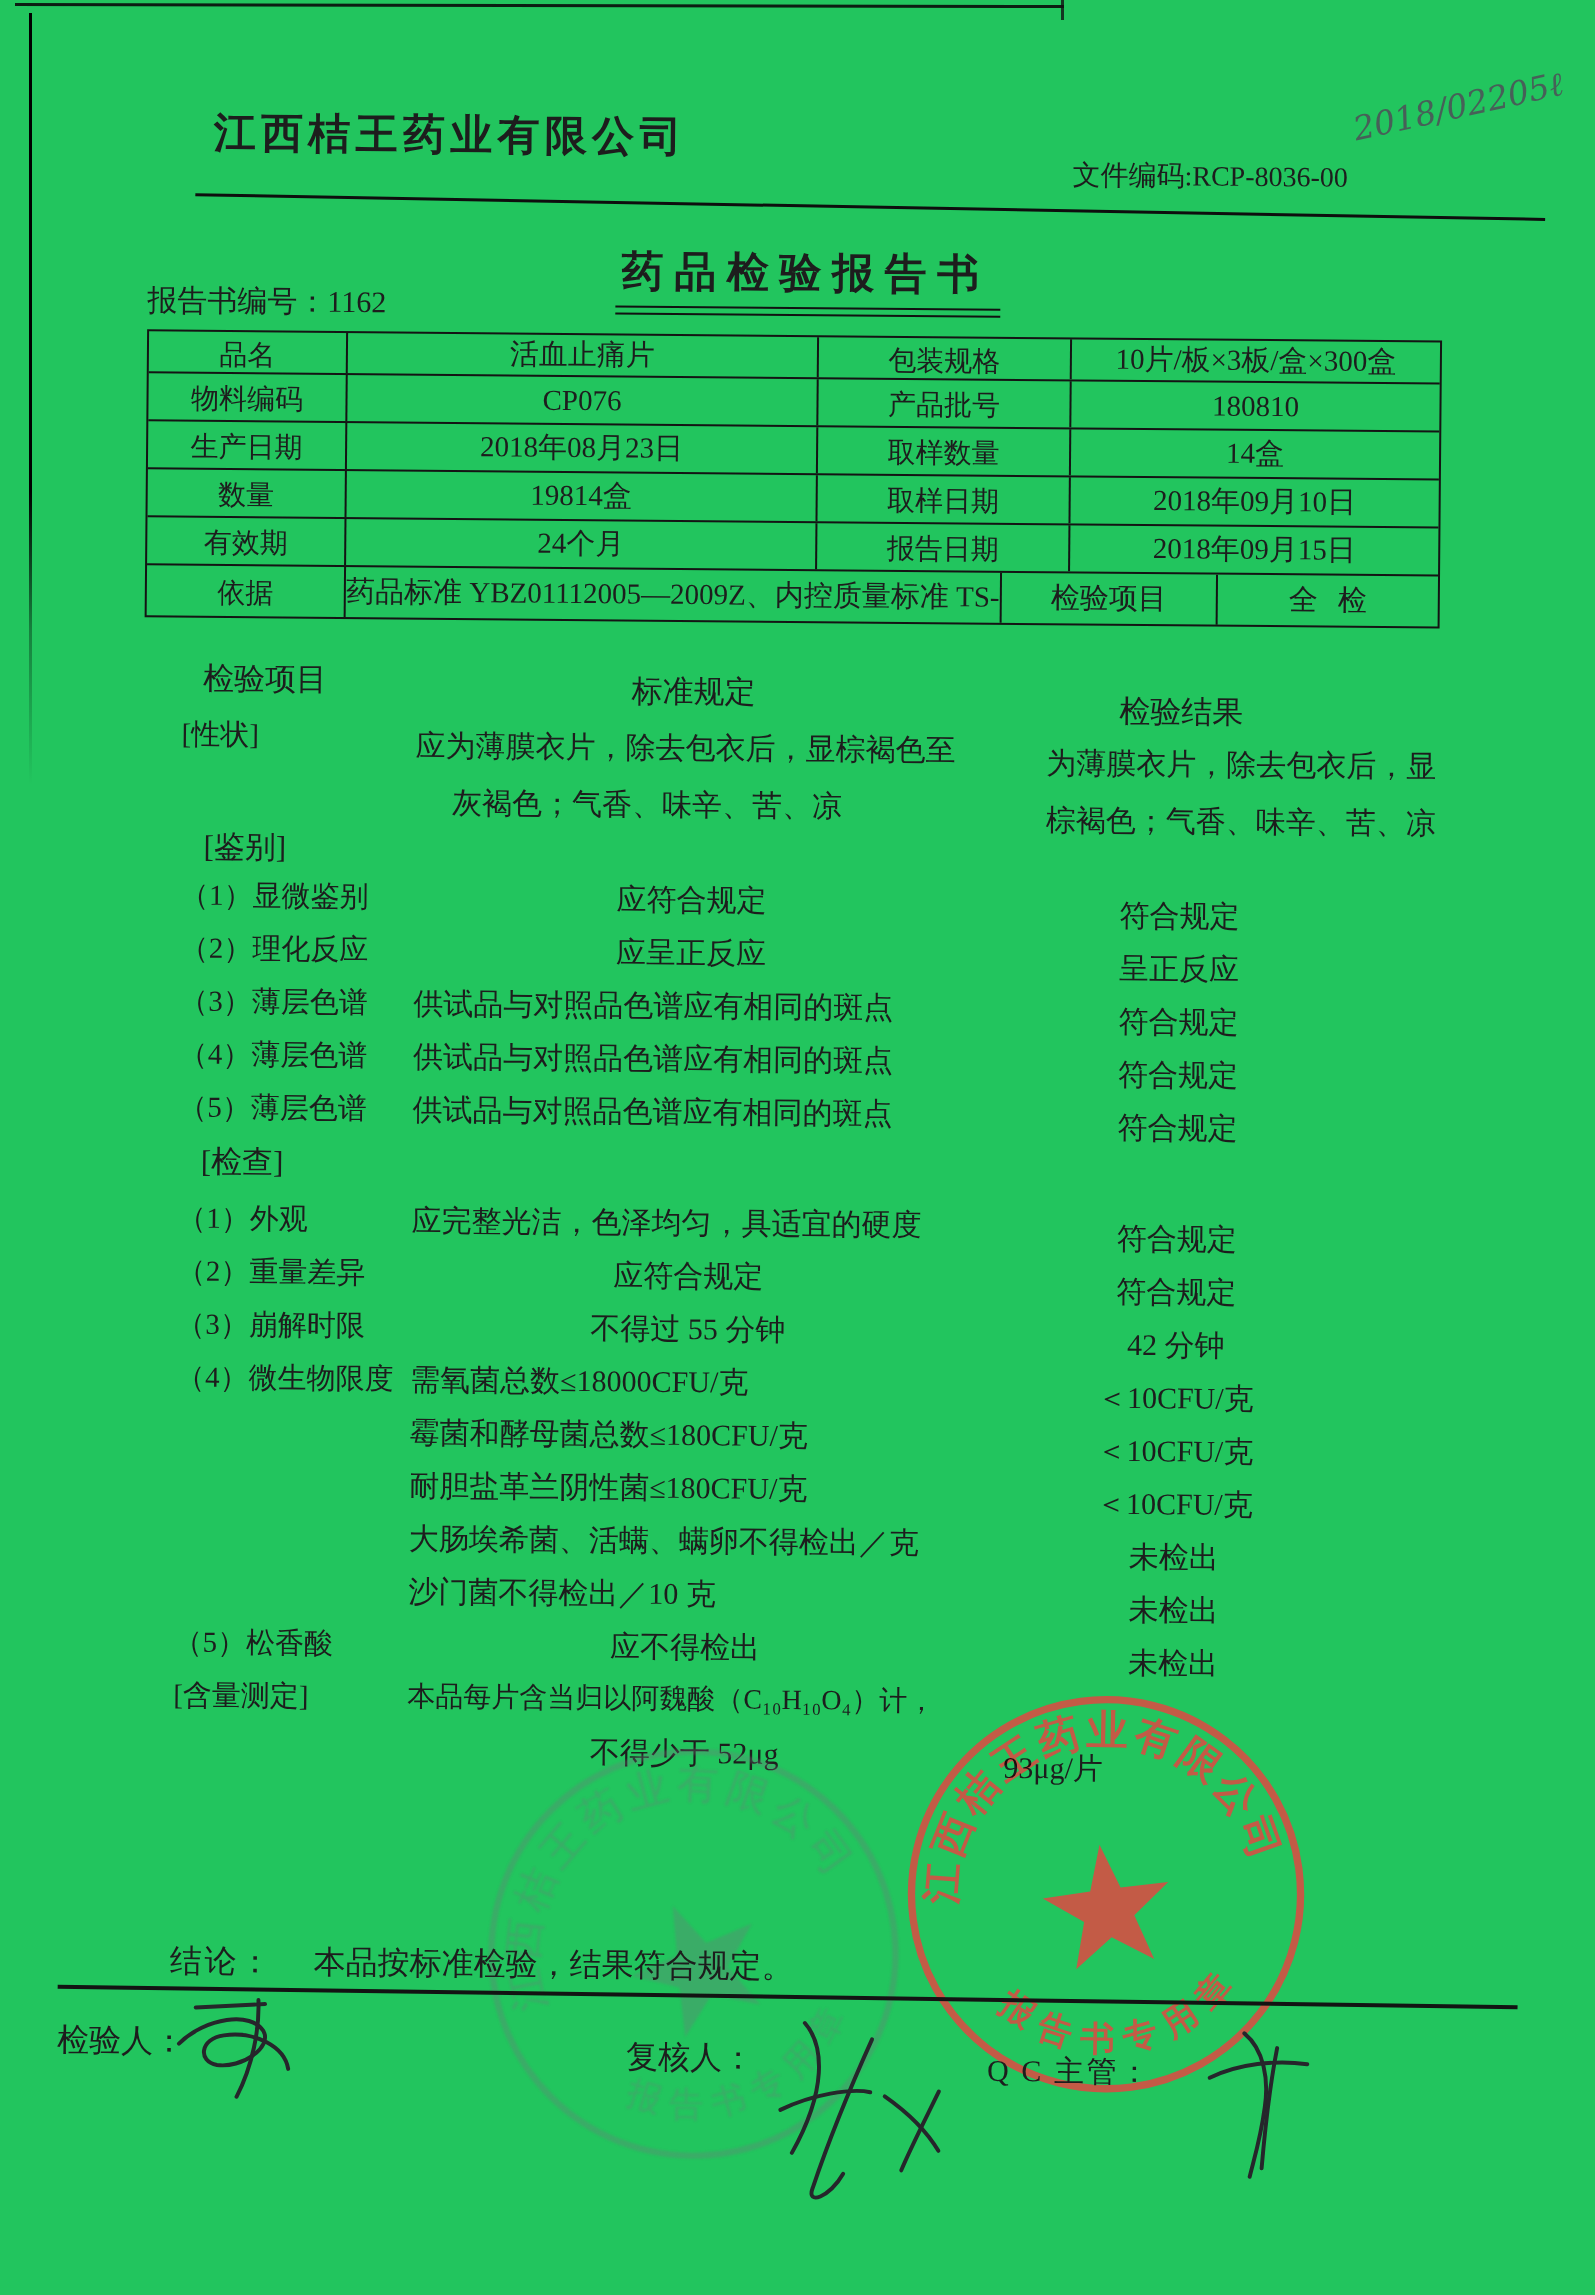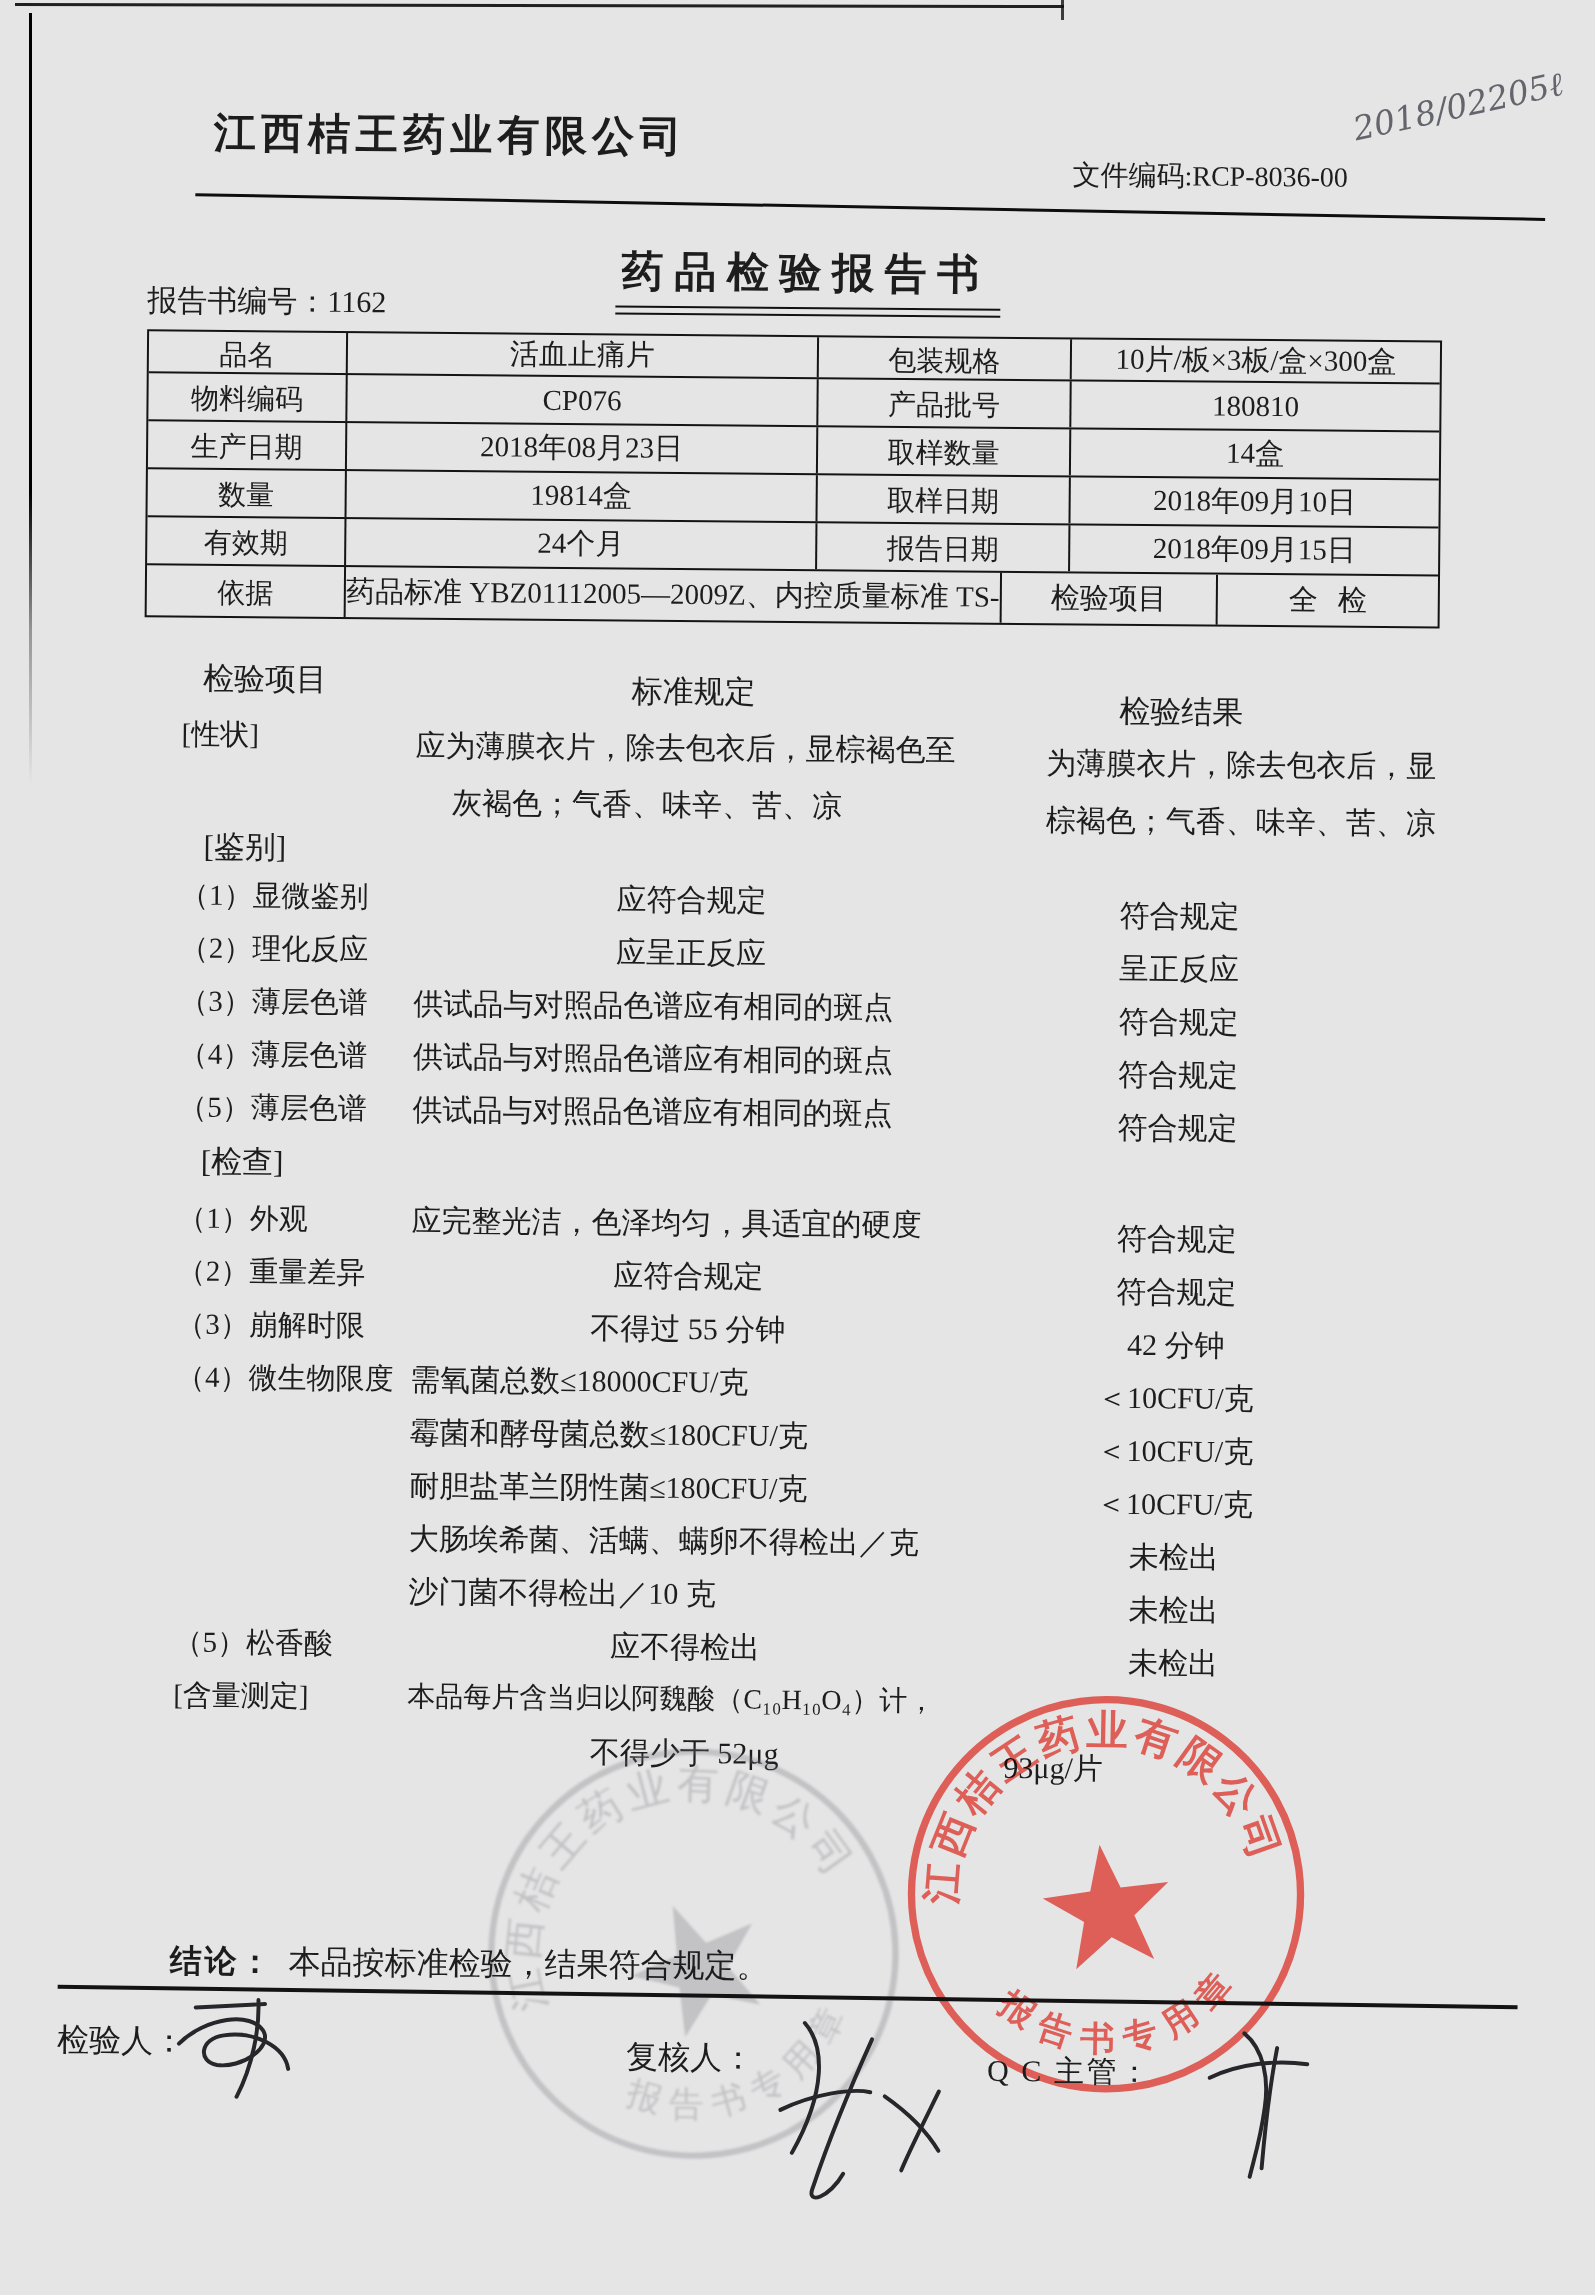--- a/index.html
+++ b/index.html
@@ -1,16 +1,16 @@
 <!DOCTYPE html>
 <html style="font-size:10.6px"><head>
 <meta charset="utf-8">
 <style>
   html,body{margin:0;padding:0;background:#888;}
-  .page{position:relative;width:1595px;height:2295px;background:#e5e5e5;overflow:hidden;
+  .page{position:relative;width:1595px;height:2295px;background:#22c55e;overflow:hidden;
         font-family:"Liberation Serif","DejaVu Serif",serif;color:#1d1d1d;}
   .rot{position:absolute;left:0;top:0;width:1595px;height:2295px;transform:rotate(0.5deg);transform-origin:0 0;}
 
   
   .art-top{position:absolute;left:14.5px;top:4px;width:1049px;height:2.6px;background:#0a0a0a;transform:rotate(0.12deg);opacity:.9;}
   .art-left{position:absolute;left:29px;top:13.2px;width:3.3px;height:772px;
             background:linear-gradient(#000 0 62%,rgba(0,0,0,.35) 80%,transparent);}
   .art-nub{position:absolute;left:1061px;top:0;width:2.6px;height:20px;background:#111;opacity:.8;}
 
   
@@ -62,21 +62,21 @@
   .tall .res{text-align:left;padding-left:63px;padding-right:0;}
   .row.last .res{transform:translateX(-119px);}
 
   
   .stamp{position:absolute;}
   .stamp-gray{left:496px;top:1733px;opacity:.30;filter:blur(0.8px);transform:rotate(-24deg);}
   .stamp-red{left:916px;top:1678px;opacity:.87;transform:rotate(-8deg);mix-blend-mode:multiply;}
 
   
   .concl{position:absolute;left:187px;top:1938px;font-size:32px;white-space:nowrap;}
-  .concl .c-lab{letter-spacing:2.6px;margin-right:15px;font-weight:bold;}
+  .concl .c-lab{letter-spacing:2.6px;margin-right:40px;}
   .hr-concl{position:absolute;left:75px;top:1988px;width:1460px;height:4px;background:#131313;transform:rotate(0.3deg);}
   .sig-label{position:absolute;font-size:32px;white-space:nowrap;}
   .sig-insp{left:75px;top:2018px;}
   .sig-rev{left:644px;top:2030px;}
   .sig-qc{left:1005px;top:2042px;font-size:30px;letter-spacing:2.6px;}
   .sig-svg{position:absolute;}
 </style>
 </head>
 <body>
 

